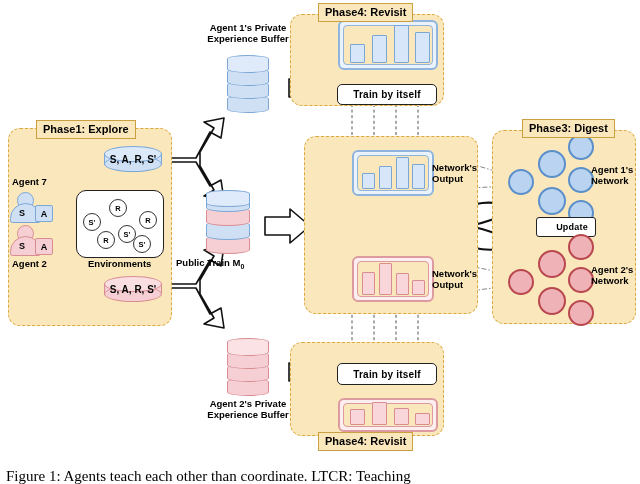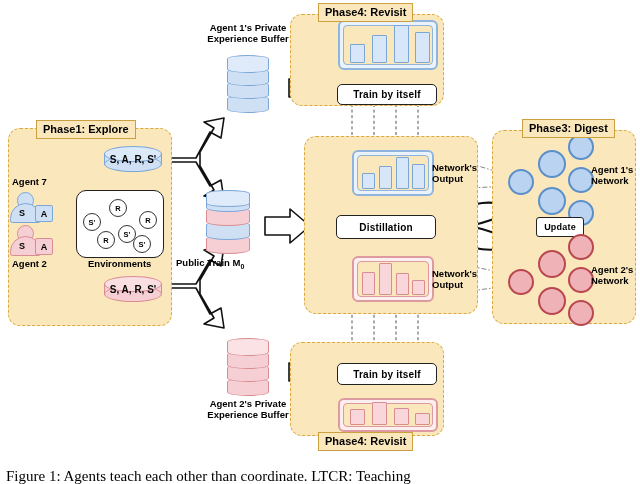--- a/index.html
+++ b/index.html
@@ -270,21 +270,20 @@
     <div class="bar" style="left:8px;width:11px;height:14px;background:#d7e6f8;border:1.1px solid #7ba7d7;"></div>
     <div class="bar" style="left:25px;width:11px;height:21px;background:#d7e6f8;border:1.1px solid #7ba7d7;"></div>
     <div class="bar" style="left:42px;width:11px;height:30px;background:#d7e6f8;border:1.1px solid #7ba7d7;"></div>
     <div class="bar" style="left:58px;width:11px;height:23px;background:#d7e6f8;border:1.1px solid #7ba7d7;"></div>
   </div>
   <div class="cap2" style="left:432px;top:162px;width:62px;text-align:left;">
     <div>Network's</div>
     <div>Output</div>
   </div>
 
-  <div class="pill" style="left:336px;top:215px;width:98px;height:22px;">Distillation</div>
 
   <div class="chartframe" style="left:352px;top:256px;width:78px;height:42px;background:#fdeff0;border:2px solid #dd9aa0;">
     <div class="inner" style="background:#fbe7bc;border:1px solid #dd9aa0;"></div>
     <div class="bar" style="left:8px;width:11px;height:21px;background:#f8d6da;border:1.1px solid #d98d93;"></div>
     <div class="bar" style="left:25px;width:11px;height:30px;background:#f8d6da;border:1.1px solid #d98d93;"></div>
     <div class="bar" style="left:42px;width:11px;height:20px;background:#f8d6da;border:1.1px solid #d98d93;"></div>
     <div class="bar" style="left:58px;width:11px;height:13px;background:#f8d6da;border:1.1px solid #d98d93;"></div>
   </div>
   <div class="cap2" style="left:432px;top:268px;width:62px;text-align:left;">
     <div>Network's</div>
@@ -298,21 +297,21 @@
   <div class="node" style="left:538px;top:150px;width:24px;height:24px;background:#b9d3f0;border:2.4px solid #5b8fc9;"></div>
   <div class="node" style="left:538px;top:187px;width:24px;height:24px;background:#b9d3f0;border:2.4px solid #5b8fc9;"></div>
   <div class="node" style="left:568px;top:134px;width:22px;height:22px;background:#b9d3f0;border:2.4px solid #5b8fc9;"></div>
   <div class="node" style="left:568px;top:167px;width:22px;height:22px;background:#b9d3f0;border:2.4px solid #5b8fc9;"></div>
   <div class="node" style="left:568px;top:200px;width:22px;height:22px;background:#b9d3f0;border:2.4px solid #5b8fc9;"></div>
   <div class="cap2" style="left:591px;top:164px;width:48px;text-align:left;">
     <div>Agent 1's</div>
     <div>Network</div>
   </div>
 
-  <div class="pill sm" style="left:536px;top:217px;width:46px;height:18px;">Update</div>
+  <div class="pill sm" style="left:536px;top:217px;width:46px;height:18px;padding-left:12px;">Update</div>
 
   <div class="node" style="left:508px;top:269px;width:22px;height:22px;background:#efb2b6;border:2.4px solid #b8474f;"></div>
   <div class="node" style="left:538px;top:250px;width:24px;height:24px;background:#efb2b6;border:2.4px solid #b8474f;"></div>
   <div class="node" style="left:538px;top:287px;width:24px;height:24px;background:#efb2b6;border:2.4px solid #b8474f;"></div>
   <div class="node" style="left:568px;top:234px;width:22px;height:22px;background:#efb2b6;border:2.4px solid #b8474f;"></div>
   <div class="node" style="left:568px;top:267px;width:22px;height:22px;background:#efb2b6;border:2.4px solid #b8474f;"></div>
   <div class="node" style="left:568px;top:300px;width:22px;height:22px;background:#efb2b6;border:2.4px solid #b8474f;"></div>
   <div class="cap2" style="left:591px;top:264px;width:48px;text-align:left;">
     <div>Agent 2's</div>
     <div>Network</div>

